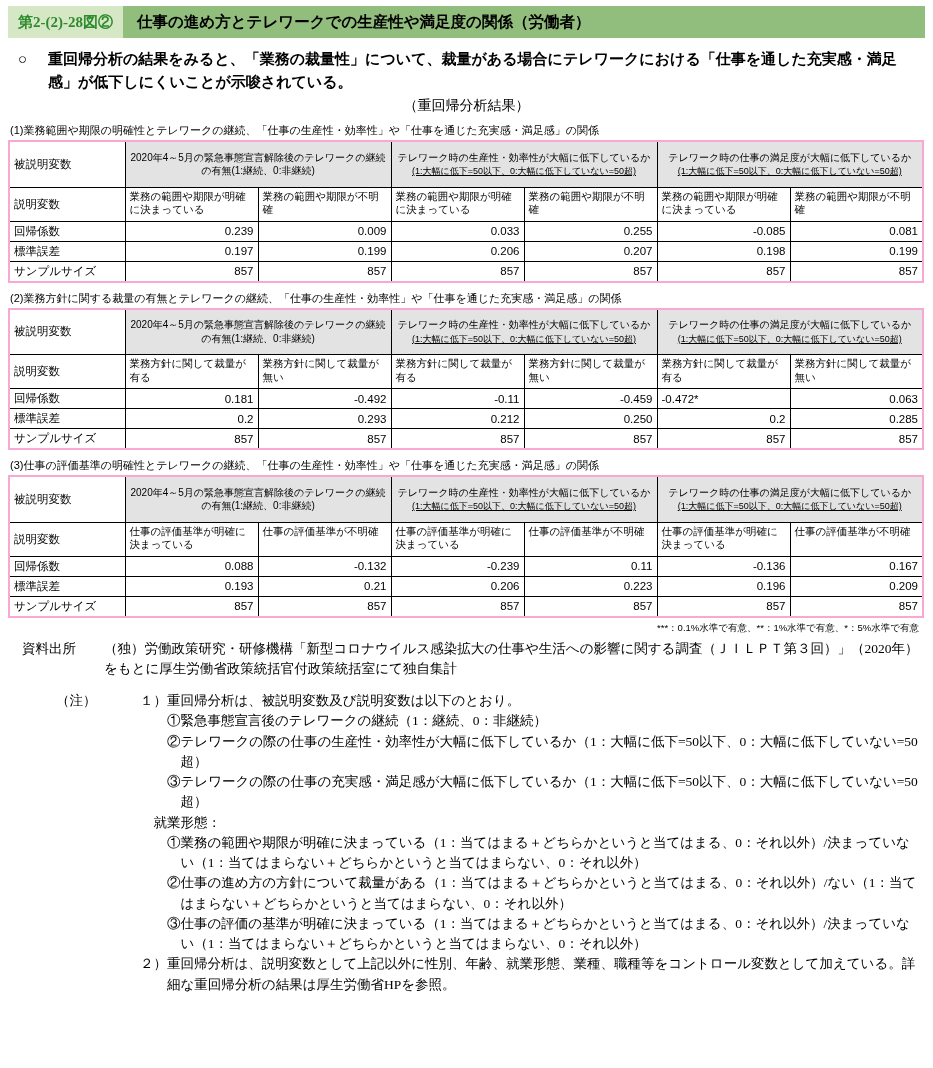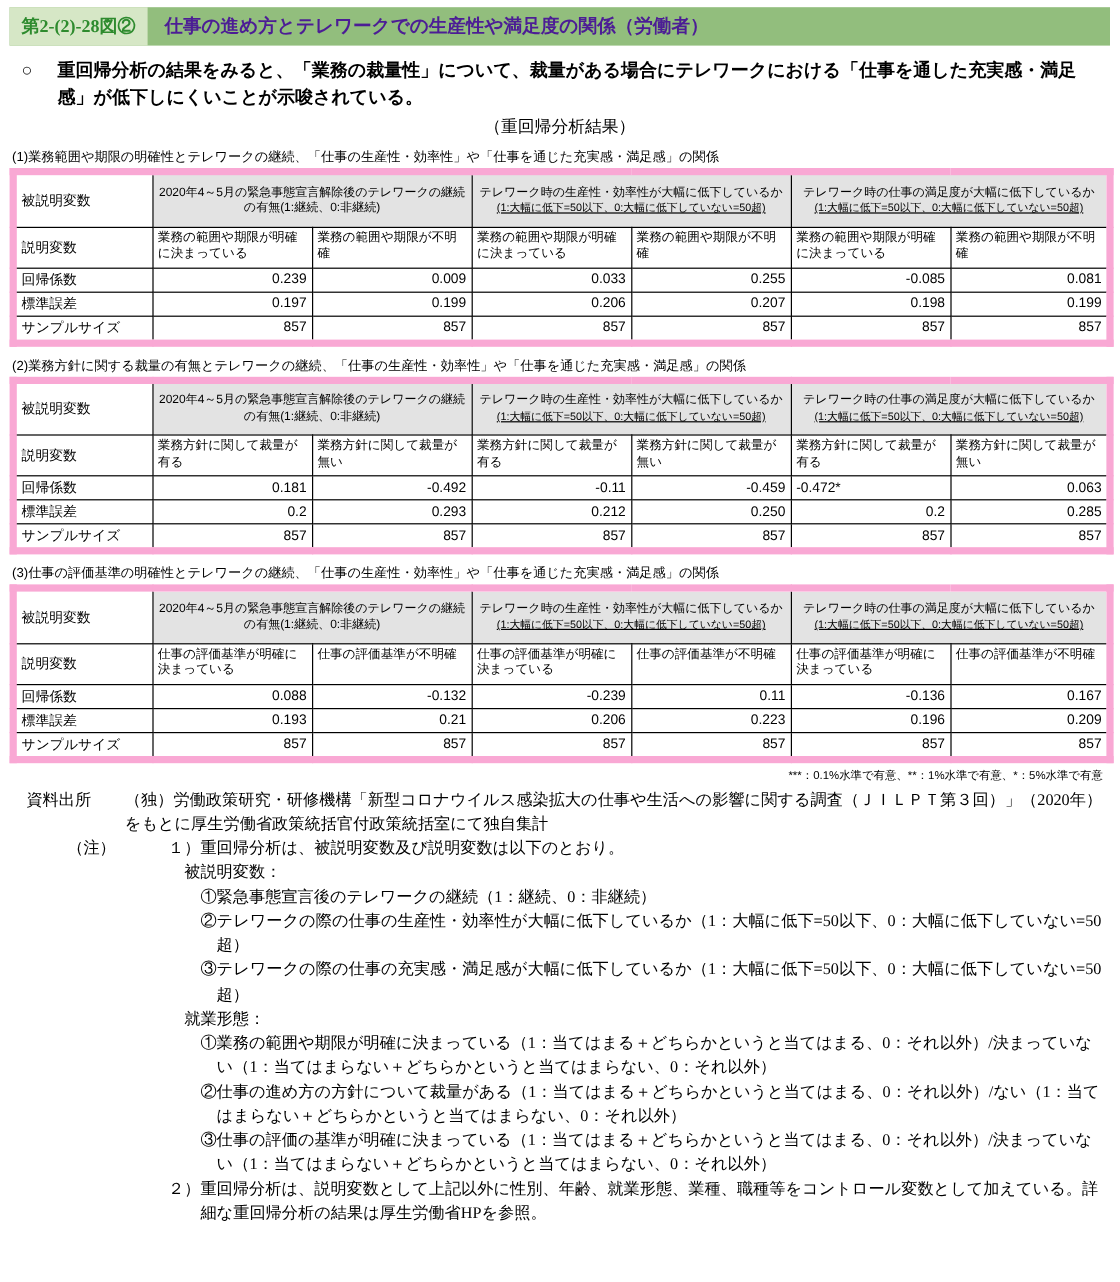--- a/index.html
+++ b/index.html
@@ -8,46 +8,46 @@
     background:#fff; color:#000; overflow:hidden;
     padding:6px 8px 10px 8px;
     font-family:"Liberation Sans","DejaVu Sans",sans-serif;
   }
   
   .header { display:flex; align-items:stretch; background:#92be7d; height:32px; }
   .fig-label {
     background:#d6e7c6; color:#2e8b2e; font-weight:bold; font-size:15px;
     display:flex; align-items:center; padding:0 10px; flex:0 0 auto;font-family:Liberation Serif, serif;
   }
-  .fig-title { display:flex; align-items:center; font-weight:bold; font-size:15.5px; padding:0 14px; color:#4c1d95; }
+  .fig-title { display:flex; align-items:center; font-weight:bold; font-size:15.5px; padding:0 14px; color:#000000; }
 
   
   .lead { display:flex; margin:10px 6px 2px 10px; font-size:15px; font-weight:bold; line-height:1.5; }
   .lead .bullet { flex:0 0 30px; }
   .lead .text { flex:1; }
 
   .subtitle { text-align:center; font-size:14px; margin:4px 0 2px 0; }
 
   
   .caption { font-size:11px; margin:8px 0 2px 2px; }
-  table.reg { border-collapse:collapse; border:6px solid #f9a8d4; table-layout:fixed; width:916px; }
+  table.reg { border-collapse:collapse; border:2px solid #f9a8d4; table-layout:fixed; width:916px; }
   table.reg td { border:1px solid #000; padding:2px 4px; box-sizing:border-box; overflow:hidden; }
   td.rh  { font-size:11.5px; vertical-align:middle; }
   tr.dep-row td { height:46px; }
   td.dep { background:#e3e3e3; font-size:10px; text-align:center; vertical-align:middle; line-height:1.35; }
   td.dep .sub { font-size:9px;text-decoration:underline; }
   td.exp { font-size:10.5px; vertical-align:top; height:34px; line-height:1.3; }
   td.num { font-size:11.5px; text-align:right; vertical-align:middle; height:20px; }
   td.num.star { text-align:left; }
 
   .sig-note { text-align:right; font-size:9.5px; margin:4px 6px 4px 0; }
 
   
   .bottom { font-family:"Liberation Serif","DejaVu Serif",serif; font-size:13.5px; line-height:1.5; }
-  .source-row { display:flex; margin:4px 0 0 14px; }
+  .source-row { display:flex; margin:4px 0 12px 14px; }
   .src-label { flex:0 0 82px; }
   .src-text  { flex:1; padding-right:4px; }
   .notes-row { display:flex; margin-left:14px; }
   .notes-label { flex:0 0 82px; box-sizing:border-box; padding-left:34px; }
   .notes-items { flex:1; padding-right:4px;margin-left:36px; }
   .ni-0 { padding-left:2em; text-indent:-2em; }
   .ni-1 { padding-left:1em; }
   .ni-2 { padding-left:3em; text-indent:-1em; }
 </style>
 </head>
@@ -248,21 +248,20 @@
 
   <div class="bottom">
     <div class="source-row">
       <span class="src-label">資料出所</span>
       <span class="src-text">（独）労働政策研究・研修機構「新型コロナウイルス感染拡大の仕事や生活への影響に関する調査（ＪＩＬＰＴ第３回）」（2020年）をもとに厚生労働省政策統括官付政策統括室にて独自集計</span>
     </div>
     <div class="notes-row">
       <span class="notes-label">（注）</span>
       <div class="notes-items" id="notes-items">
           <div class="ni ni-0">１）重回帰分析は、被説明変数及び説明変数は以下のとおり。</div>
-          <div class="ni ni-1">被説明変数：</div>
           <div class="ni ni-2">①緊急事態宣言後のテレワークの継続（1：継続、0：非継続）</div>
           <div class="ni ni-2">②テレワークの際の仕事の生産性・効率性が大幅に低下しているか（1：大幅に低下=50以下、0：大幅に低下していない=50超）</div>
           <div class="ni ni-2">③テレワークの際の仕事の充実感・満足感が大幅に低下しているか（1：大幅に低下=50以下、0：大幅に低下していない=50超）</div>
           <div class="ni ni-1">就業形態：</div>
           <div class="ni ni-2">①業務の範囲や期限が明確に決まっている（1：当てはまる＋どちらかというと当てはまる、0：それ以外）/決まっていない（1：当てはまらない＋どちらかというと当てはまらない、0：それ以外）</div>
           <div class="ni ni-2">②仕事の進め方の方針について裁量がある（1：当てはまる＋どちらかというと当てはまる、0：それ以外）/ない（1：当てはまらない＋どちらかというと当てはまらない、0：それ以外）</div>
           <div class="ni ni-2">③仕事の評価の基準が明確に決まっている（1：当てはまる＋どちらかというと当てはまる、0：それ以外）/決まっていない（1：当てはまらない＋どちらかというと当てはまらない、0：それ以外）</div>
           <div class="ni ni-0">２）重回帰分析は、説明変数として上記以外に性別、年齢、就業形態、業種、職種等をコントロール変数として加えている。詳細な重回帰分析の結果は厚生労働省HPを参照。</div>
         </div>
     </div>

